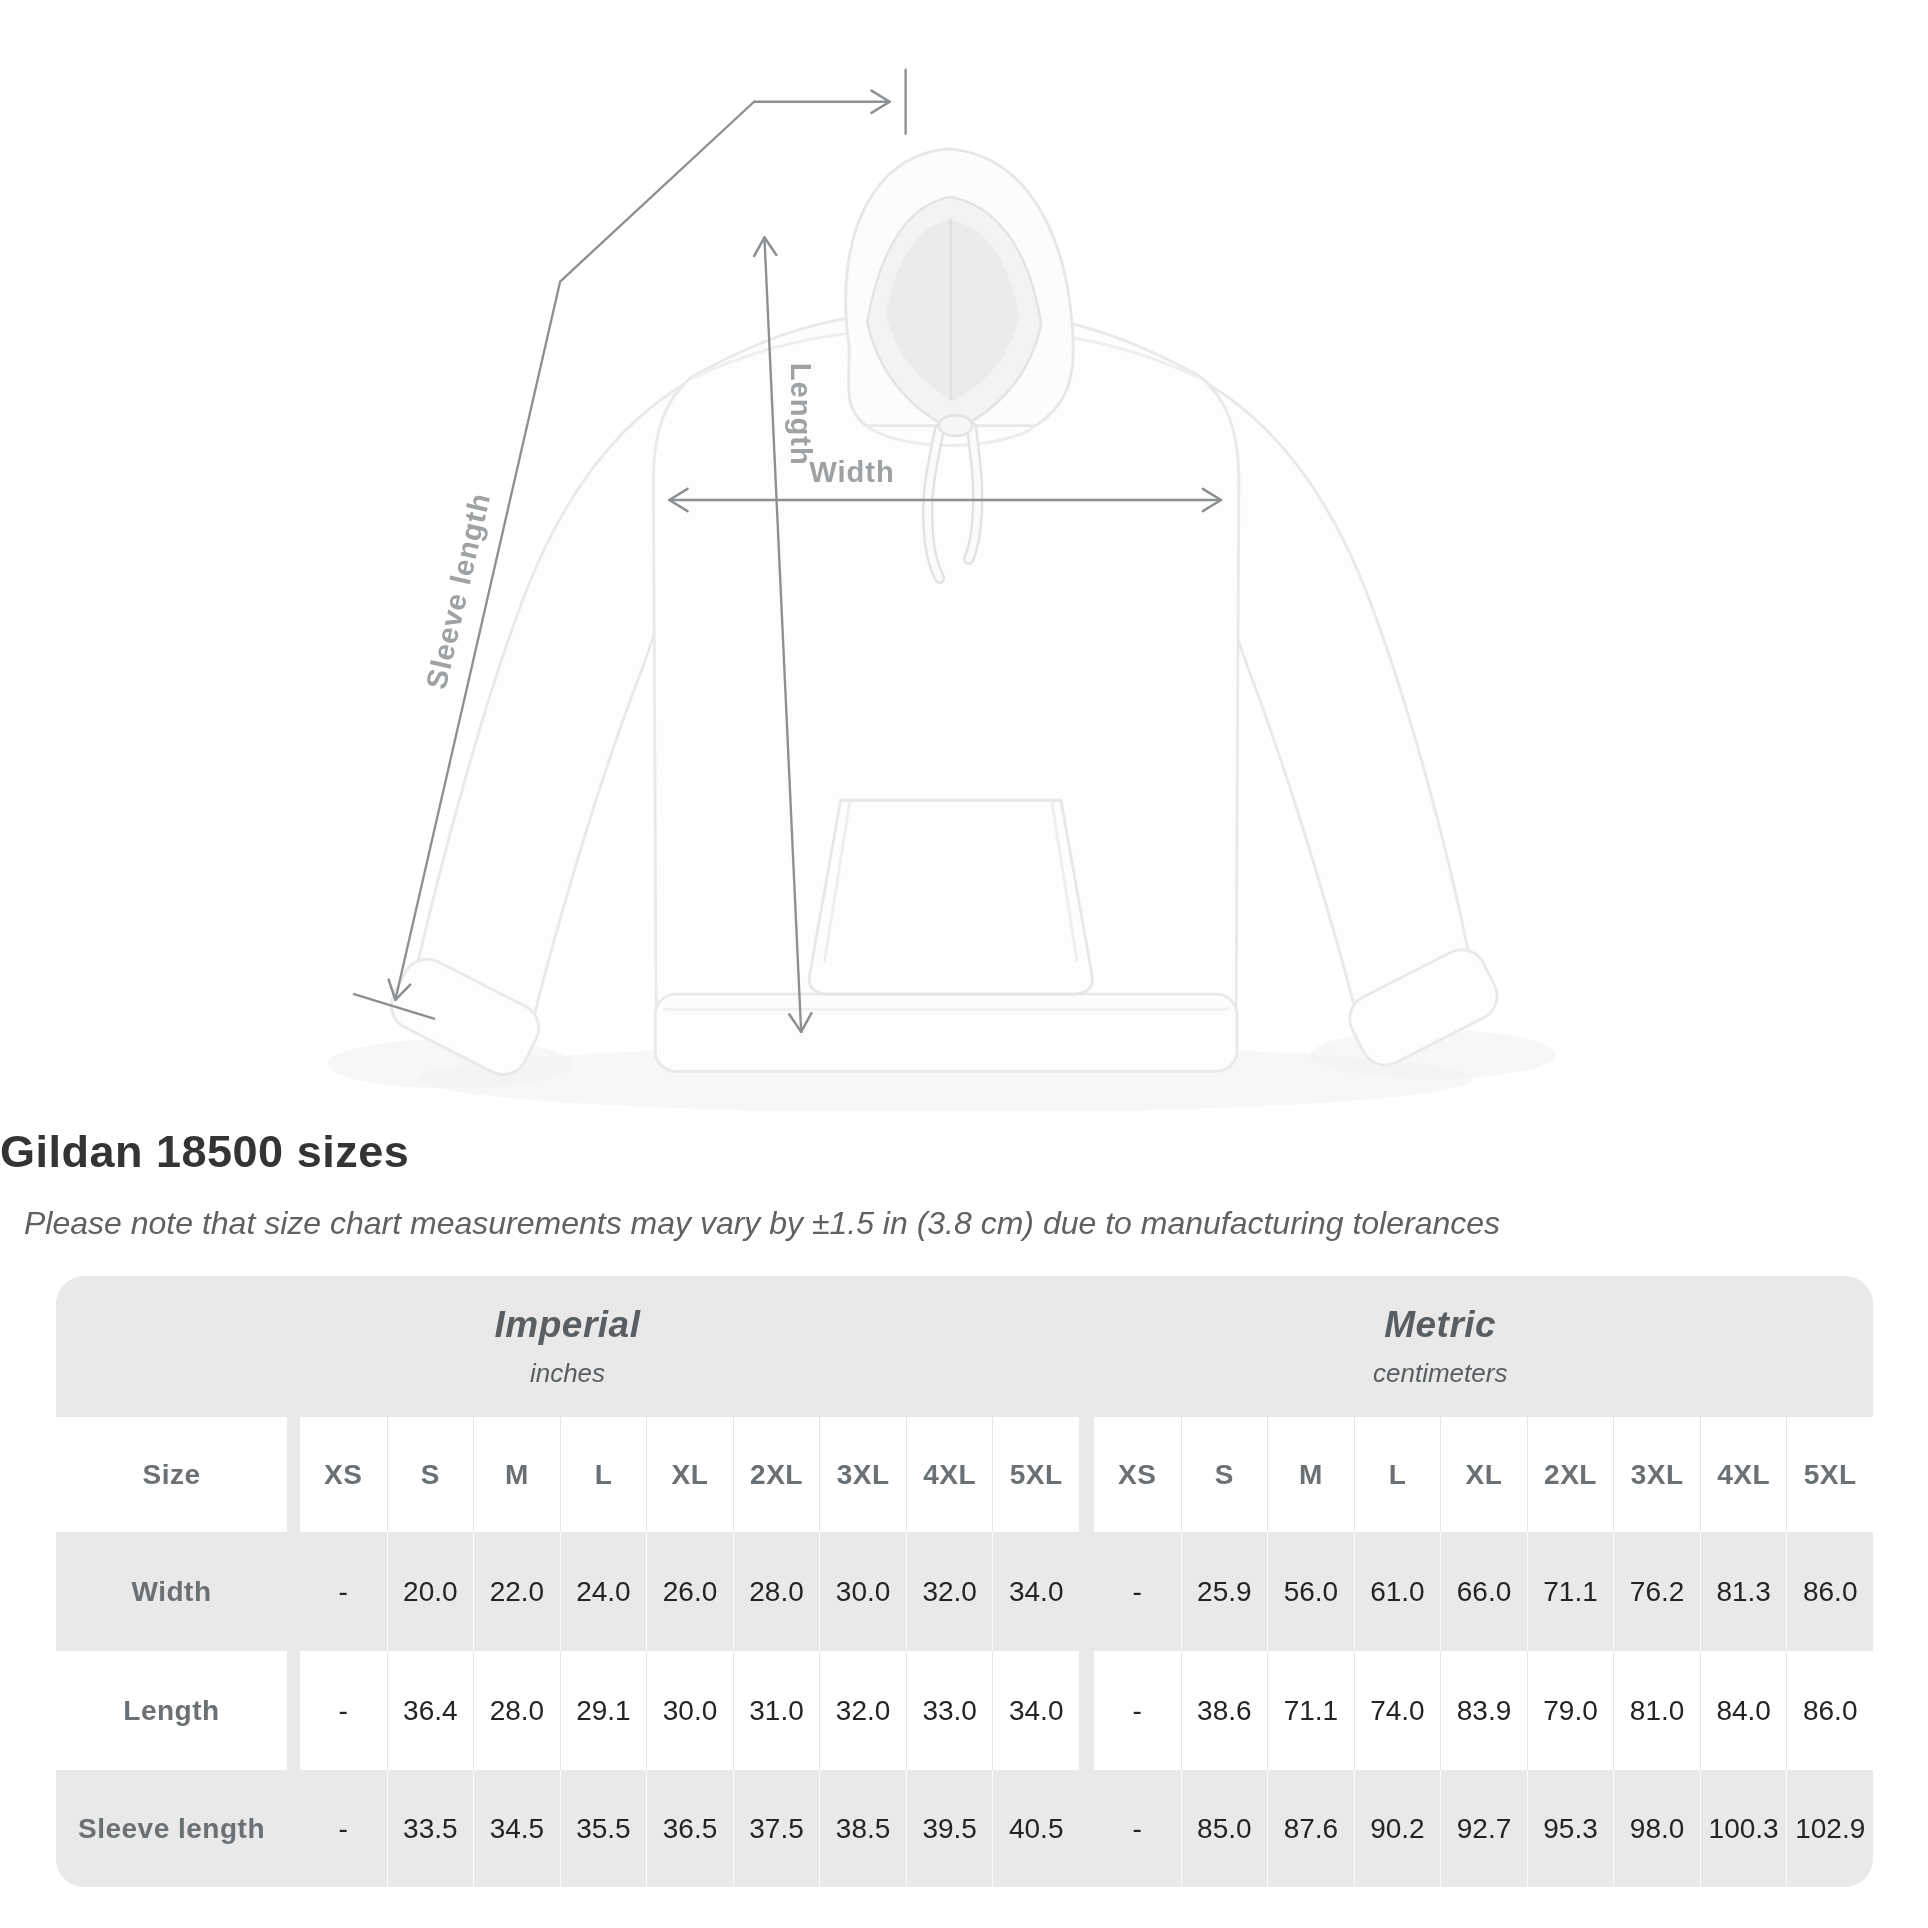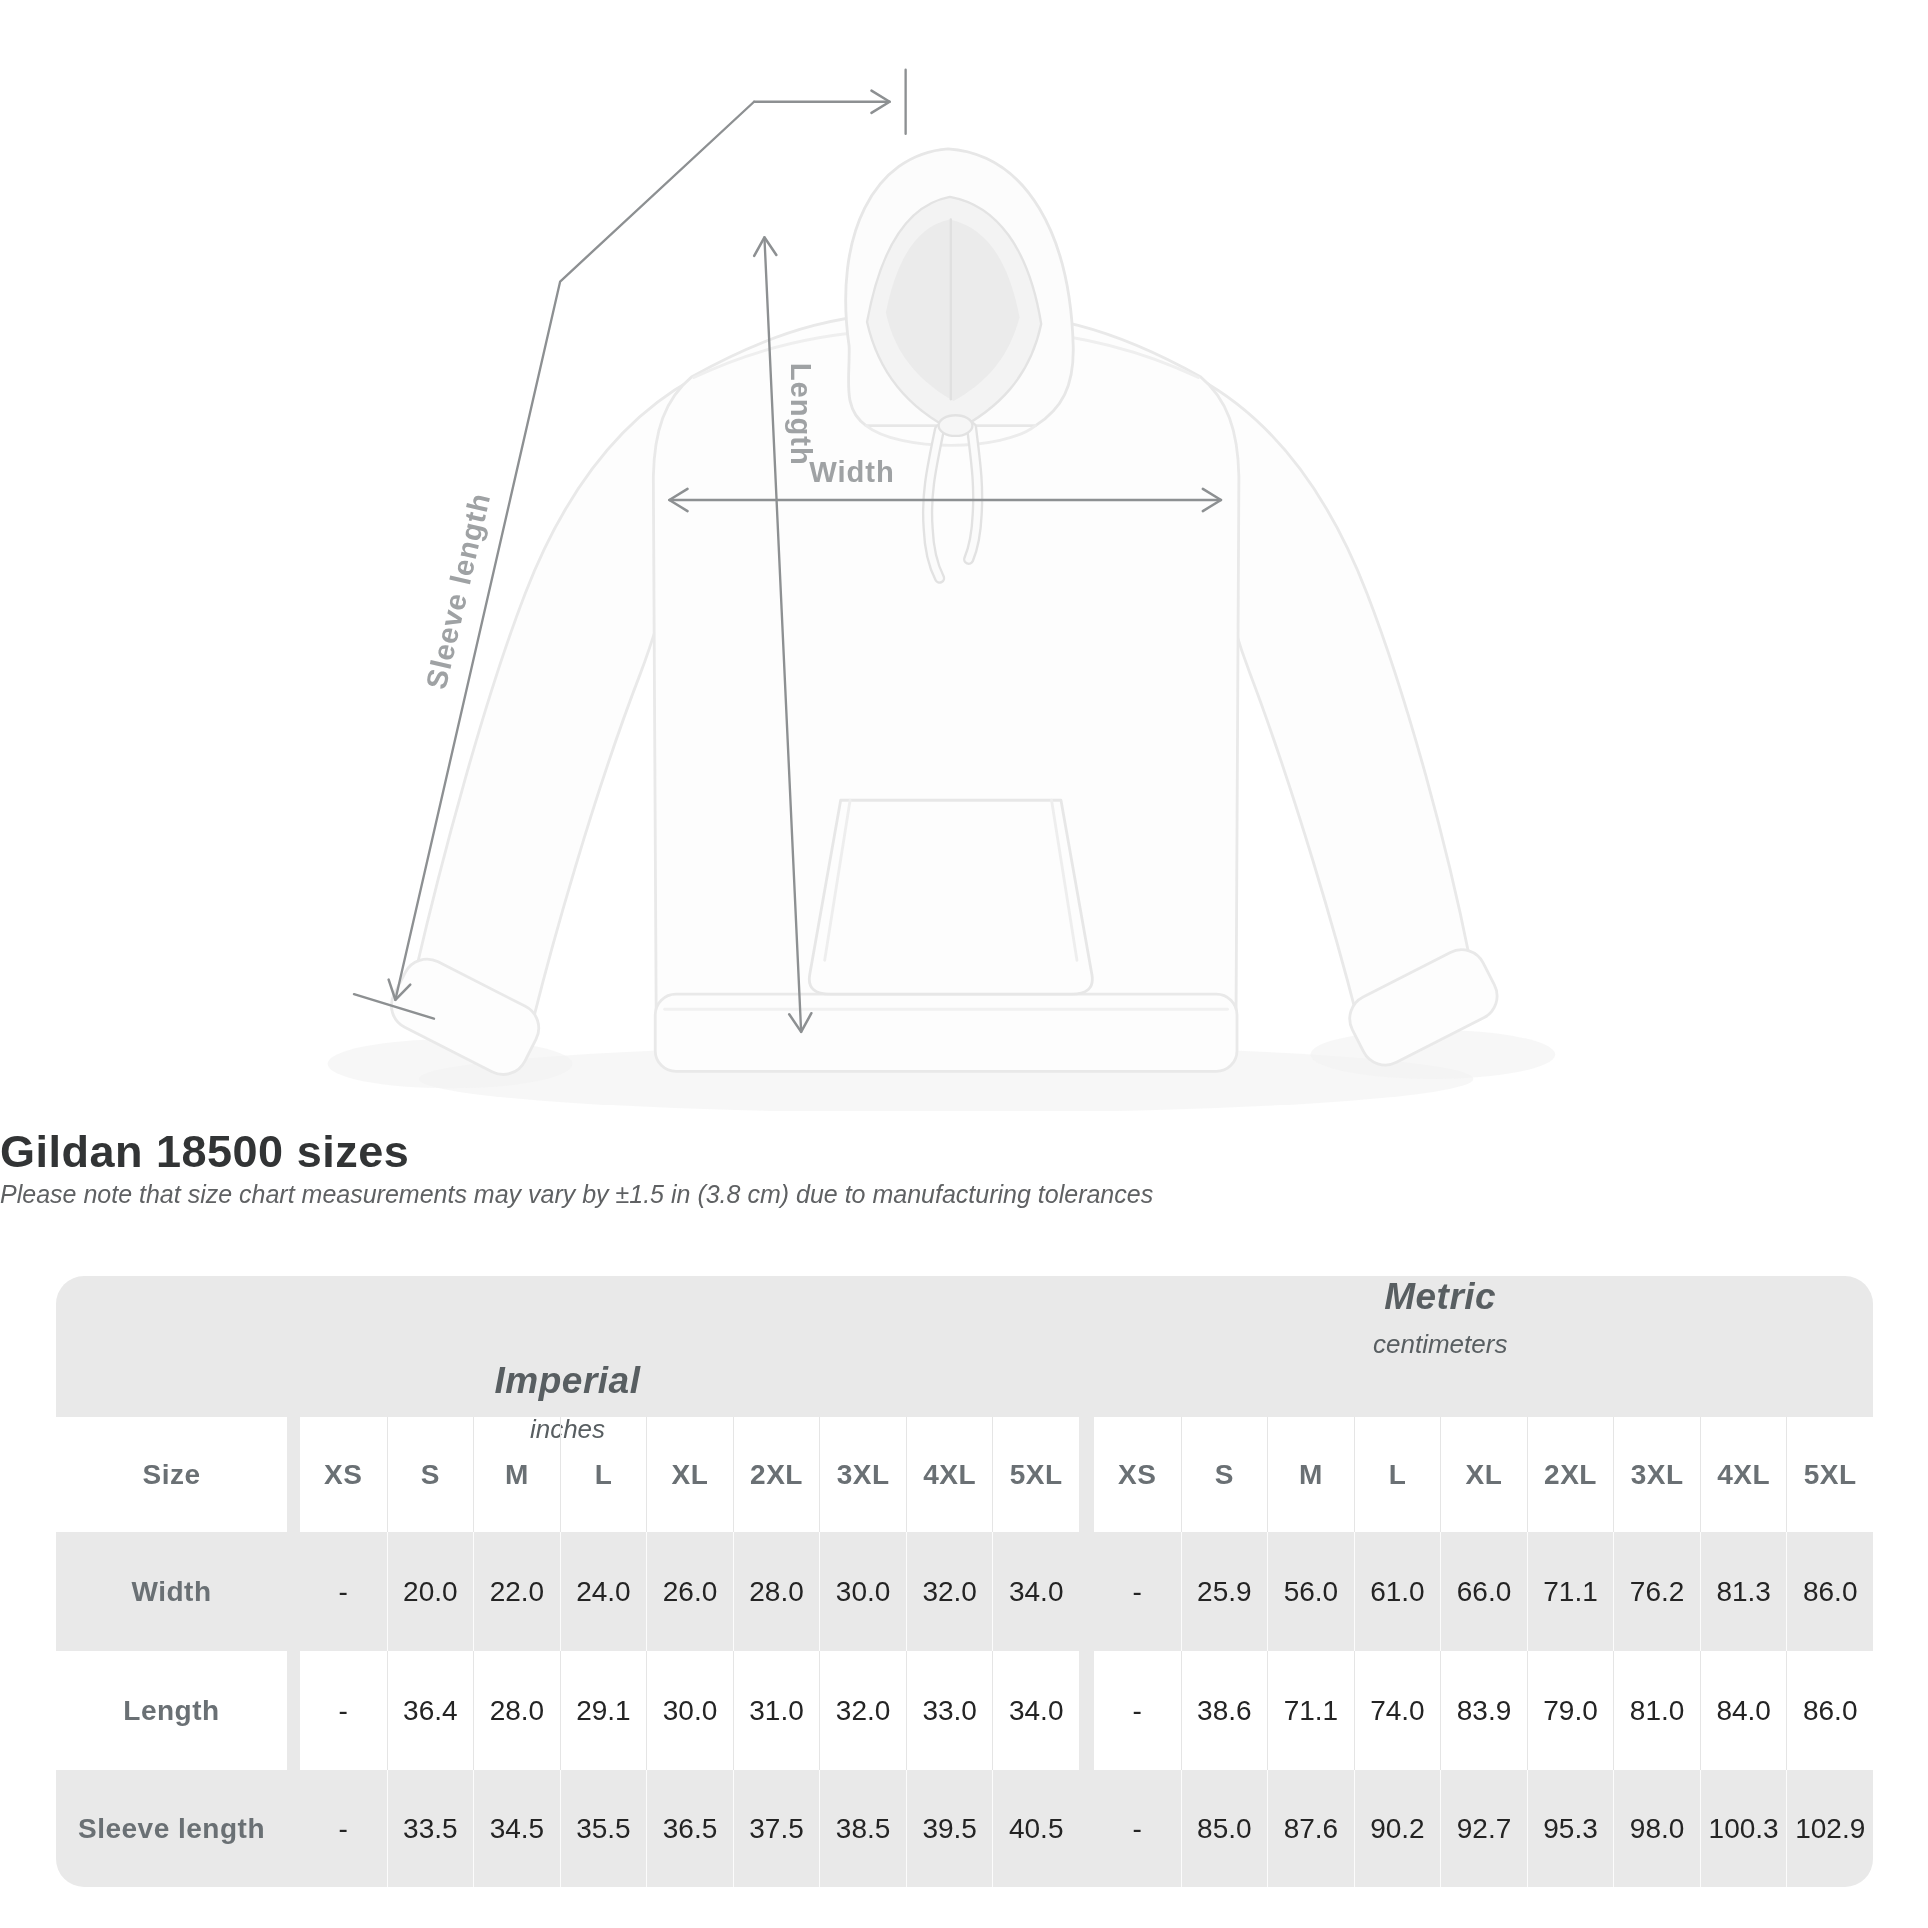--- a/index.html
+++ b/index.html
@@ -13,21 +13,21 @@
   
   .diagram{position:absolute;left:0;top:0;width:1928px;height:1111px;}
 
   
   .title-block{position:absolute;left:0;top:1126px;width:1928px;text-align:left;}
   .page-title{
     font-size:45px;line-height:51px;font-weight:bold;color:#323435;margin:0;
     letter-spacing:0.5px;
   }
   .page-subtitle{
-    margin:1px 0 0 0;font-size:25px;line-height:32px;font-style:italic;color:#5f6163;
+    margin:30px 0 0 0;font-size:32px;line-height:32px;font-style:italic;color:#5f6163;padding-left:24px;
   }
 
   
   .size-table{
     position:absolute;left:56px;top:1276px;width:1817px;
     border-radius:28px;overflow:hidden;background:#ffffff;
   }
   .t-grid{
     display:grid;
     grid-template-columns:231px 13px repeat(9,1fr) 15px repeat(9,1fr);
@@ -125,27 +125,27 @@
   </svg>
 
   <div class="title-block">
     <h1 class="page-title">Gildan 18500 sizes</h1>
     <p class="page-subtitle">Please note that size chart measurements may vary by ±1.5 in (3.8 cm) due to manufacturing tolerances</p>
   </div>
 
   <div class="size-table">
 
     <div class="t-grid band">
+      <div class="half half-left">
+        <div class="band-title">Imperial</div>
+        <div class="band-unit">inches</div>
+      </div>
       <div class="half half-right">
         <div class="band-title">Metric</div>
         <div class="band-unit">centimeters</div>
-      </div>
-      <div class="half half-left">
-        <div class="band-title">Imperial</div>
-        <div class="band-unit">inches</div>
       </div>
     </div>
 
     <div class="t-grid row h-row white">
       <div class="c hdr">Size</div>
       <div class="gapcell"></div>
       <div class="c hdr">XS</div>
       <div class="c hdr sep">S</div>
       <div class="c hdr sep">M</div>
       <div class="c hdr sep">L</div>

